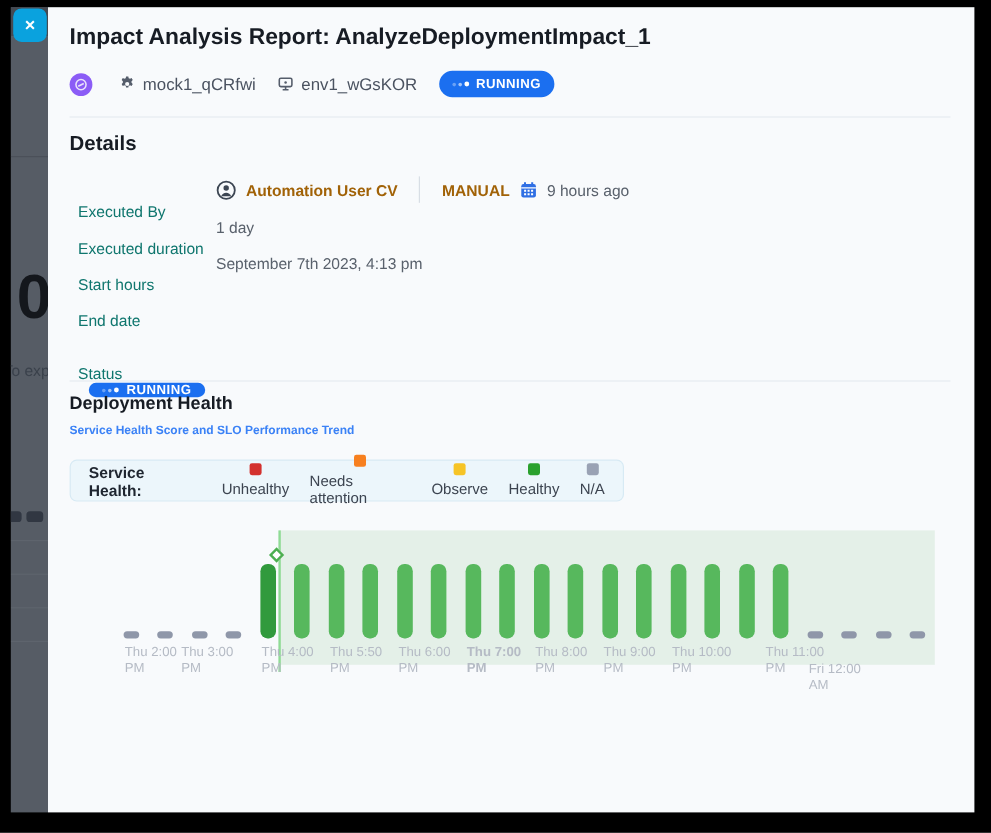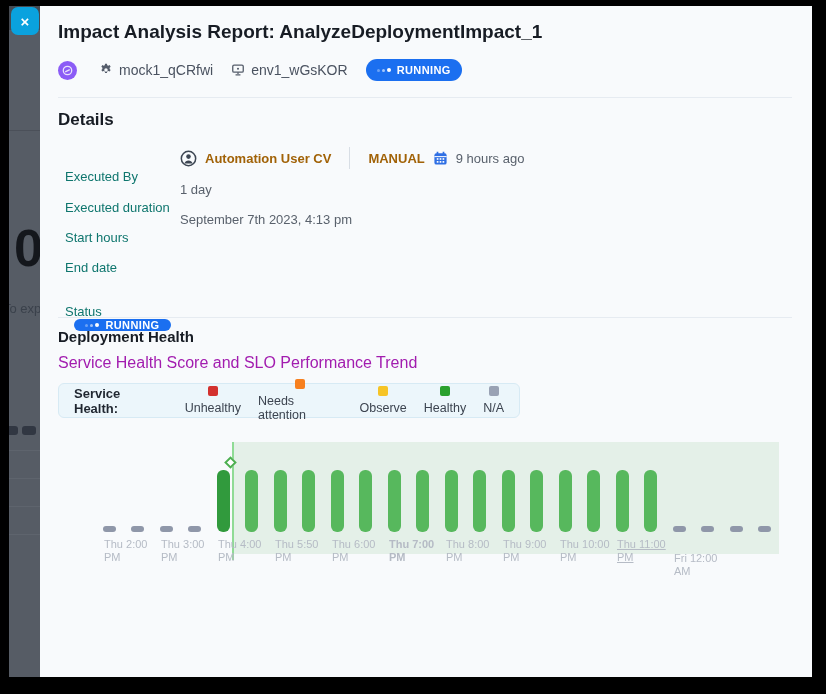--- a/index.html
+++ b/index.html
@@ -39,21 +39,21 @@
   .section-h1 { position:absolute; left:18px; font-size:17px; font-weight:700; color:#171c24; }
 
   .drow { position:absolute; left:25px; height:28px; display:flex; align-items:center; font-size:13px; }
   .drow .dlabel { width:115px; color:#0f766e; flex:none;margin-top:36px; }
   .drow .dval { color:#59616c; display:flex; align-items:center; gap:8px; }
   .dval b { color:#a16207; font-weight:700; }
   .vsep { width:1px; height:22px; background:#d8dee5; margin:0 10px; }
   .icon { display:inline-flex; align-items:center; }
 
   .dh-head { position:absolute; left:18px; top:322px; font-size:15px; font-weight:700; color:#171c24; }
-  .dh-sub { position:absolute; left:18px; top:348px; font-size:16px; color:#a21caf; }
+  .dh-sub { position:absolute; left:18px; top:348px; font-size:10px; color:#3b82f6;font-weight:bold; }
 
   .legend-box { position:absolute; left:18px; top:377px; width:462px; height:35px; background:#ecf6fb; border:1px solid #d7eaf4; border-radius:6px; display:flex; align-items:center; padding:0 15px; gap:17px; }
   .legend-title { font-size:13px; font-weight:700; color:#1f2630; margin-right:3px; }
   .legend-item { display:flex; align-items:center; gap:5px; font-size:12.5px; color:#3c4450;flex-direction:column; }
   .legend-swatch { width:10px; height:10px; border-radius:2px; flex:none; }
 
   .chart { position:absolute; left:18px; top:422px; width:734px; height:144px; }
   .shade { position:absolute; background:rgba(104,186,110,.14); }
   .marker-line { position:absolute; width:2px; background:#8fdb95; }
   .marker-diamond { position:absolute; width:9px; height:9px; background:#fff; border:2px solid #4caf50; transform:rotate(45deg); }
@@ -238,36 +238,36 @@
       <div class="bar" title="Thu 11:00 PM" style="left: 557.75px; top: 42px; height: 62px; background: rgb(87, 184, 93);"></div>
       <div class="bar" title="Thu 11:30 PM" style="left: 586.25px; top: 42px; height: 62px; background: rgb(87, 184, 93);"></div>
       <div class="stub" title="Fri 12:00 AM" style="left: 614.75px; top: 98px; background: rgb(143, 151, 169);"></div>
       <div class="stub" title="Fri 12:30 AM" style="left: 643.25px; top: 98px; background: rgb(143, 151, 169);"></div>
       <div class="stub" title="Fri 1:00 AM" style="left: 671.75px; top: 98px; background: rgb(143, 151, 169);"></div>
       <div class="stub" title="Fri 1:30 AM" style="left: 700.25px; top: 98px; background: rgb(143, 151, 169);"></div>
       <div class="marker-line" style="left: 173.75px; top: 14px; height: 118px; background: rgb(143, 219, 149);"></div>
       <div class="marker-diamond" style="left: 168.25px; top: 30px;"></div>
       <div class="tick" style="left: 46px; top: 110px;">Thu 2:00
 PM</div>
-      <div class="tick" style="left: 103px; top: 110px;">Thu 3:00
+      <div class="tick" style="left: 93px; top: 110px;">Thu 3:00
 PM</div>
       <div class="tick" style="left: 160px; top: 110px;">Thu 4:00
 PM</div>
       <div class="tick" style="left: 217px; top: 110px;">Thu 5:50
 PM</div>
       <div class="tick" style="left: 274px; top: 110px;">Thu 6:00
 PM</div>
       <div class="tick" style="left: 331px; top: 110px; font-weight: bold;">Thu 7:00
 PM</div>
       <div class="tick" style="left: 388px; top: 110px;">Thu 8:00
 PM</div>
       <div class="tick" style="left: 445px; top: 110px;">Thu 9:00
 PM</div>
       <div class="tick" style="left: 502px; top: 110px;">Thu 10:00
 PM</div>
-      <div class="tick" style="left: 559px; top: 110px; text-decoration: underline;">Thu 11:00
+      <div class="tick" style="left: 580px; top: 110px;">Thu 11:00
 PM</div>
       <div class="tick" style="left: 616px; top: 124px;">Fri 12:00
 AM</div>
     </div>
 
 
 </div>
 
 </body></html>

